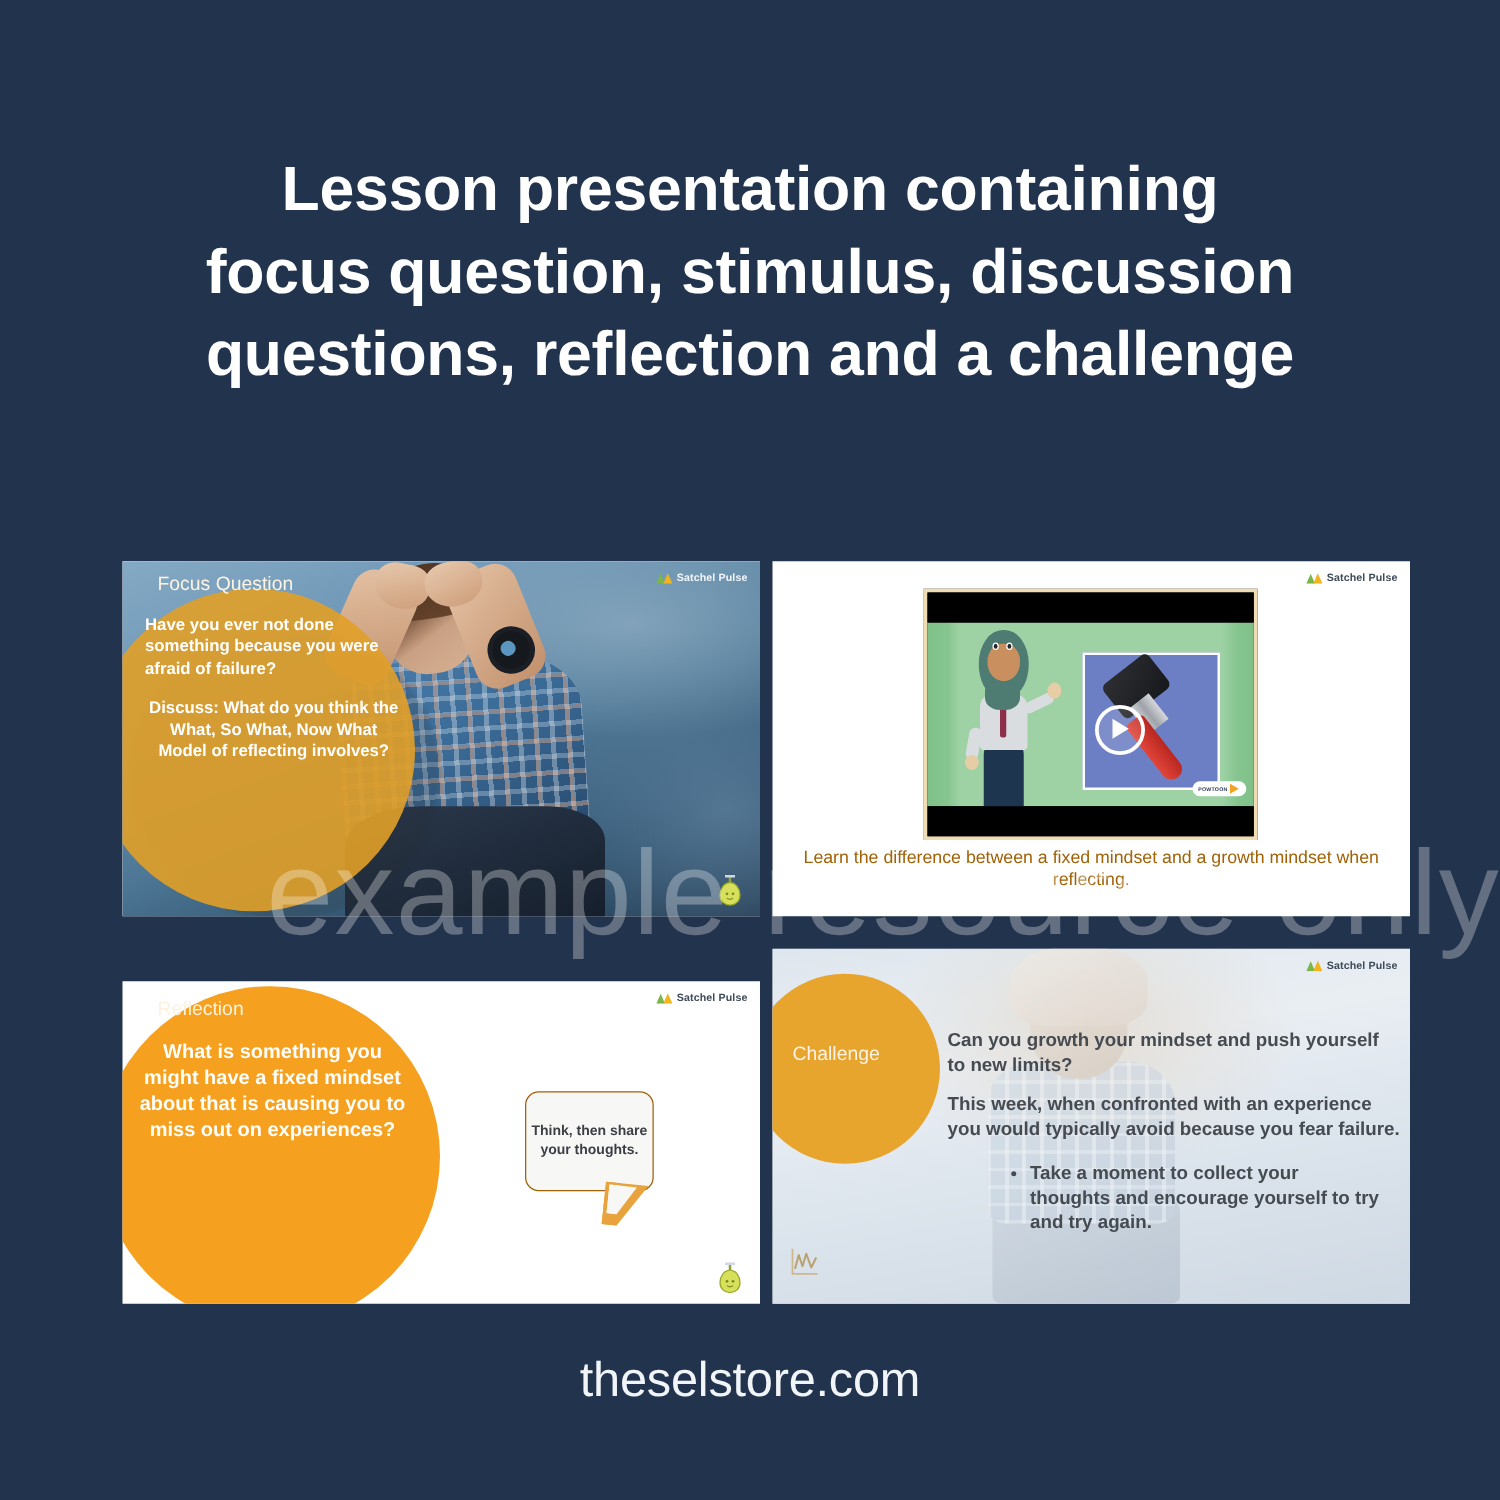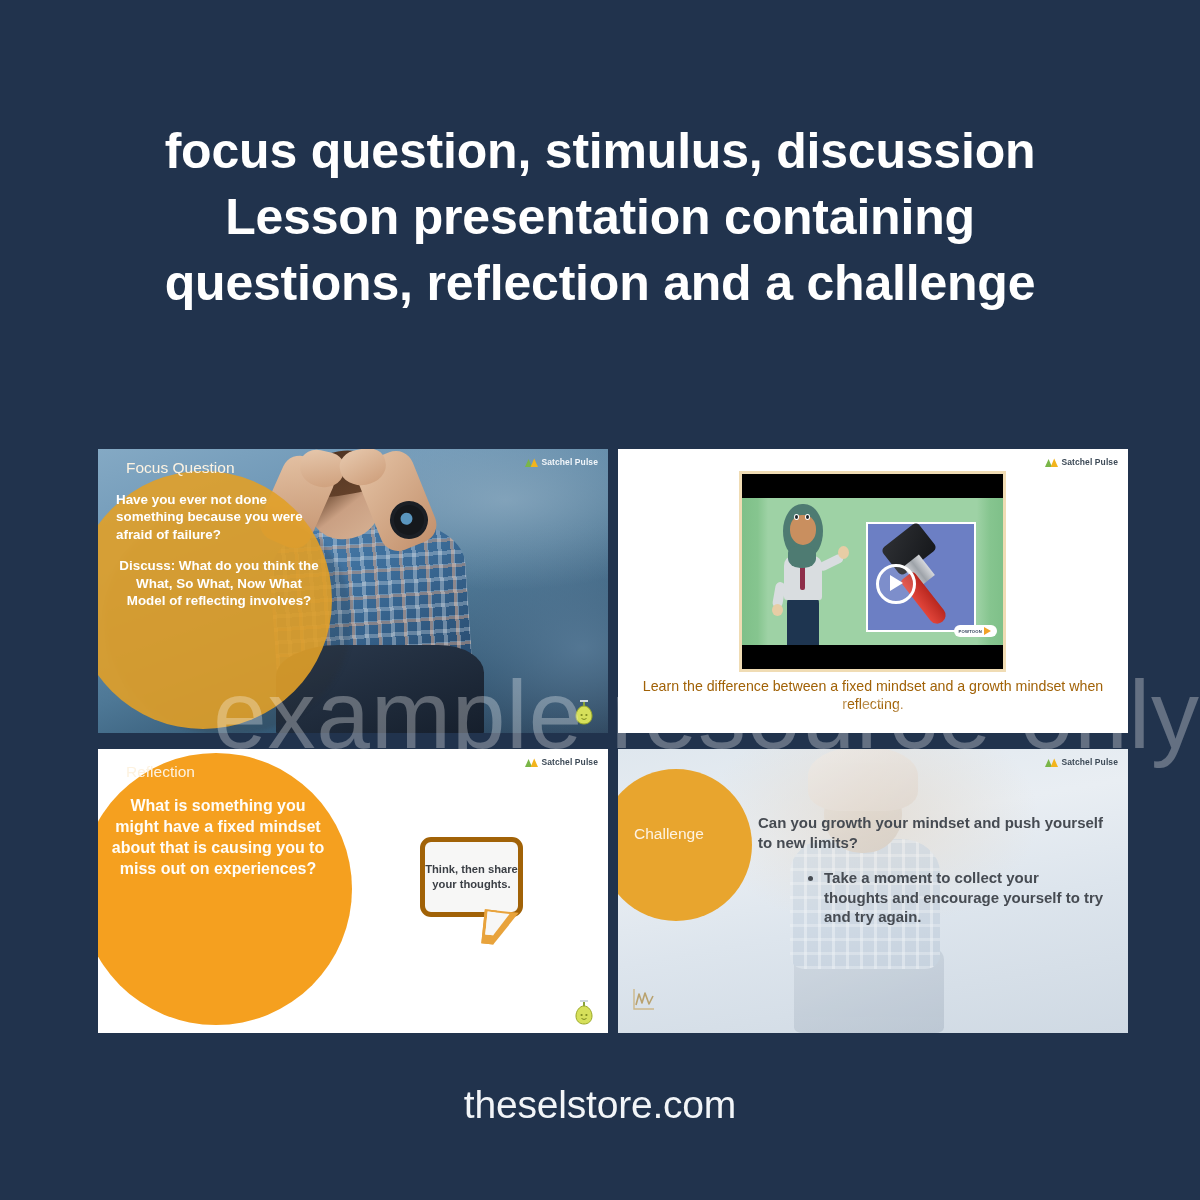--- a/index.html
+++ b/index.html
@@ -35,21 +35,21 @@
   
   .slide-grid {
     position: absolute;
     left: 85px;
     top: 449px;
     width: 870px;
     height: 582px;
     display: grid;
     grid-template-columns: 510px 510px;
     grid-template-rows: 284px 284px;
-    gap: 16px 10px;
+    gap: 26px 10px;
     padding-left: 13px;
   }
   .slide {
     position: relative;
     overflow: hidden;
     background: #ffffff;
   }
 
   
   .brand {
@@ -297,21 +297,21 @@
     left: 0; right: 0;
     top: 228px;
     text-align: center;
     font-size: 14.2px;
     color: #a16207;
     line-height: 1.28;
     padding: 0 8px;
   }
 
   
-  .s3 { background: #ffffff; }
+  .s3 { background: #ffffff; margin-top: 26px; }
   .s3-circle {
     position: absolute;
     left: -18px; top: 4px;
     width: 272px; height: 272px;
     border-radius: 50%;
     background: #f5a01f;
   }
   .s3-label {
     position: absolute;
     left: 28px; top: 14px;
@@ -327,21 +327,21 @@
     color: #fffdf8;
     font-weight: 700;
     font-size: 16px;
     line-height: 1.32;
     z-index: 12;
   }
   .bubble {
     position: absolute;
     left: 322px; top: 88px;
     width: 103px; height: 80px;
-    border: 5px solid #a16207;
+    border: 1px solid #a16207;
     border-radius: 11px;
     background: #f7f7f6;
     box-sizing: border-box;
     display: flex;
     align-items: center;
     justify-content: center;
   }
   .bubble-text {
     font-size: 11.2px;
     font-weight: 700;
@@ -462,22 +462,22 @@
     color: #f2f5f8;
     font-size: 39px;
     font-weight: 400;
     letter-spacing: -0.2px;
   }
 </style>
 </head>
 <body>
 
 <div class="headline">
+  <span class="hl-line">Lesson presentation containing</span>
   <span class="hl-line">focus question, stimulus, discussion</span>
-  <span class="hl-line">Lesson presentation containing</span>
   <span class="hl-line">questions, reflection and a challenge</span>
 </div>
 
 <div class="slide-grid">
 
   <div class="slide s1">
     <div class="s1-photo">
       <div class="s1-man">
         <div class="m-shirt"></div>
         <div class="m-pants"></div>
@@ -588,20 +588,21 @@
         <div class="g-legs"></div>
         <div class="g-body"></div>
         <div class="g-head"></div>
         <div class="g-hands"></div>
       </div>
     </div>
     <div class="s4-circle"></div>
     <div class="s4-label">Challenge</div>
     <div class="s4-body">
       <div class="s4-p">Can you growth your mindset and push yourself to new limits?</div>
+      <div class="s4-p">This week, when confronted with an experience you would typically avoid because you fear failure.</div>
       <ul class="s4-list">
         <li>Take a moment to collect your thoughts and encourage yourself to try and try again.</li>
       </ul>
     </div>
     <div class="brand">
       <svg class="brand-mark" width="13" height="9" viewBox="0 0 13 9">
         <path d="M0 9 L3.6 1 L7 9 Z" fill="#7ab648"></path>
         <path d="M5.6 9 L9.2 0.6 L13 9 Z" fill="#f2b41c"></path>
       </svg>
       <span class="brand-text">Satchel Pulse</span>

